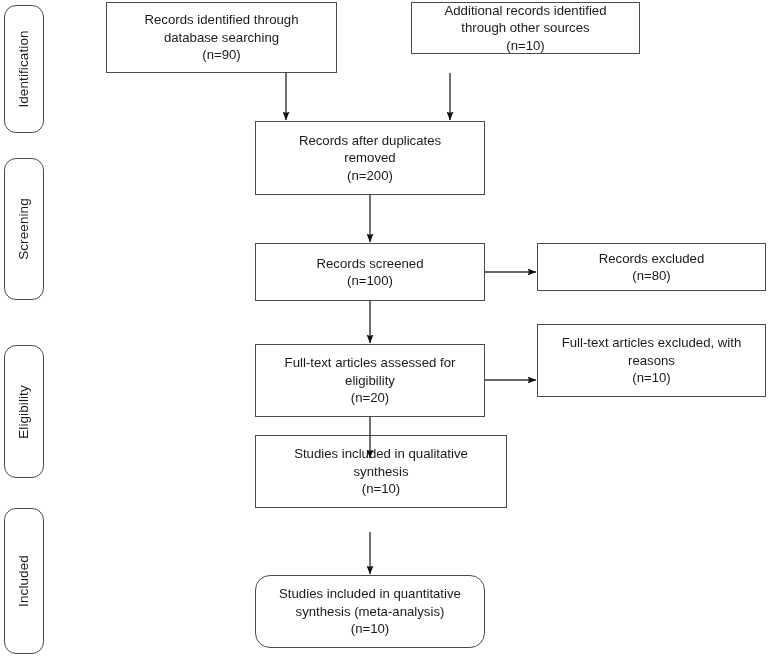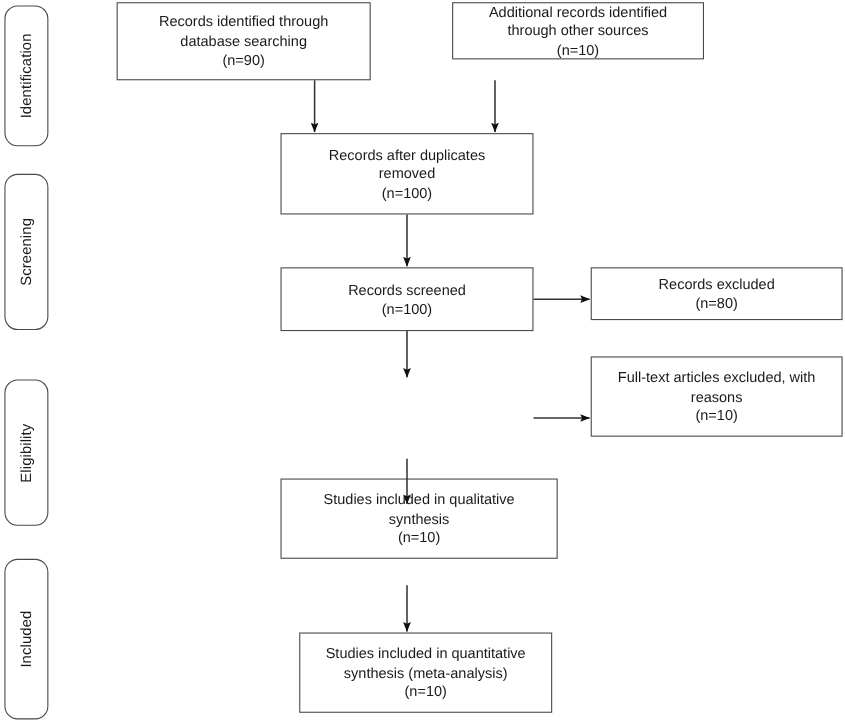--- a/index.html
+++ b/index.html
@@ -98,47 +98,52 @@
 
   <div class="flow-box" style="left:411px; top:2px; width:229px; height:52px;">
     <span class="box-text">Additional records identified
 through other sources
 (n=10)</span>
   </div>
 
   <div class="flow-box" style="left:255px; top:121px; width:230px; height:74px;">
     <span class="box-text">Records after duplicates
 removed
-(n=100)</span>
+(n=200)</span>
   </div>
 
   <div class="flow-box" style="left:255px; top:243px; width:230px; height:58px;">
     <span class="box-text">Records screened
 (n=100)</span>
   </div>
 
   <div class="flow-box" style="left:537px; top:243px; width:229px; height:48px;">
     <span class="box-text">Records excluded
 (n=80)</span>
   </div>
 
+  <div class="flow-box" style="left:255px; top:344px; width:230px; height:73px;">
+    <span class="box-text">Full-text articles assessed for
+eligibility
+(n=20)</span>
+  </div>
 
   <div class="flow-box" style="left:537px; top:324px; width:229px; height:73px;">
     <span class="box-text">Full-text articles excluded, with
 reasons
 (n=10)</span>
   </div>
 
   <div class="flow-box" style="left:255px; top:435px; width:252px; height:73px;">
     <span class="box-text">Studies included in qualitative
 synthesis
 (n=10)</span>
   </div>
 
-  <div class="flow-box" style="left:272px; top:575px; width:230px; height:73px;">
+  <div class="flow-box" style="left:255px; top:575px; width:230px; height:73px;border-radius:15px;">
     <span class="box-text">Studies included in quantitative
 synthesis (meta-analysis)
 (n=10)</span>
   </div>
 
   <div class="connector" style="left:0; top:0; width:768px; height:659px;">
     <svg width="768" height="659" viewBox="0 0 768 659" xmlns="http://www.w3.org/2000/svg">
       <defs>
         <marker id="arrowhead" markerWidth="9" markerHeight="7" refX="8.5" refY="3.5" orient="auto" markerUnits="userSpaceOnUse">
           <path d="M0,0 L9,3.5 L0,7 L1.6,3.5 z" fill="#111111"></path>

